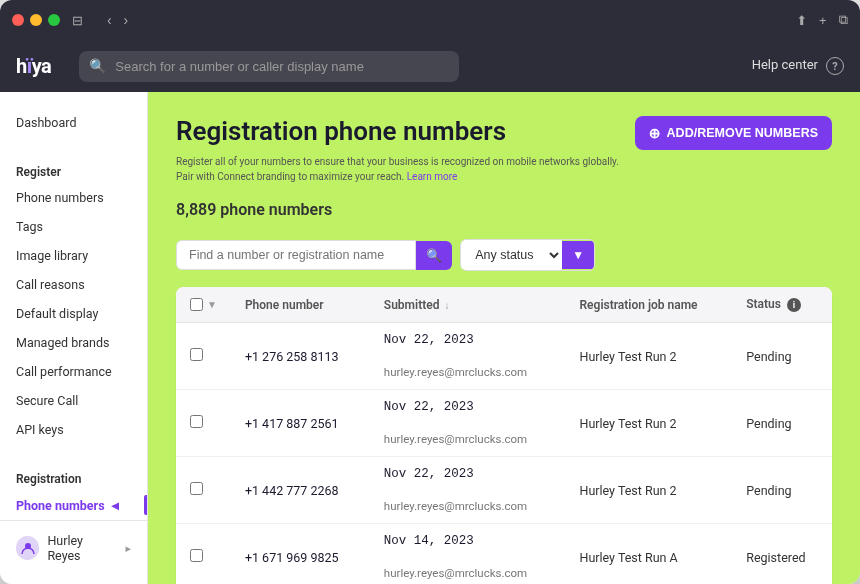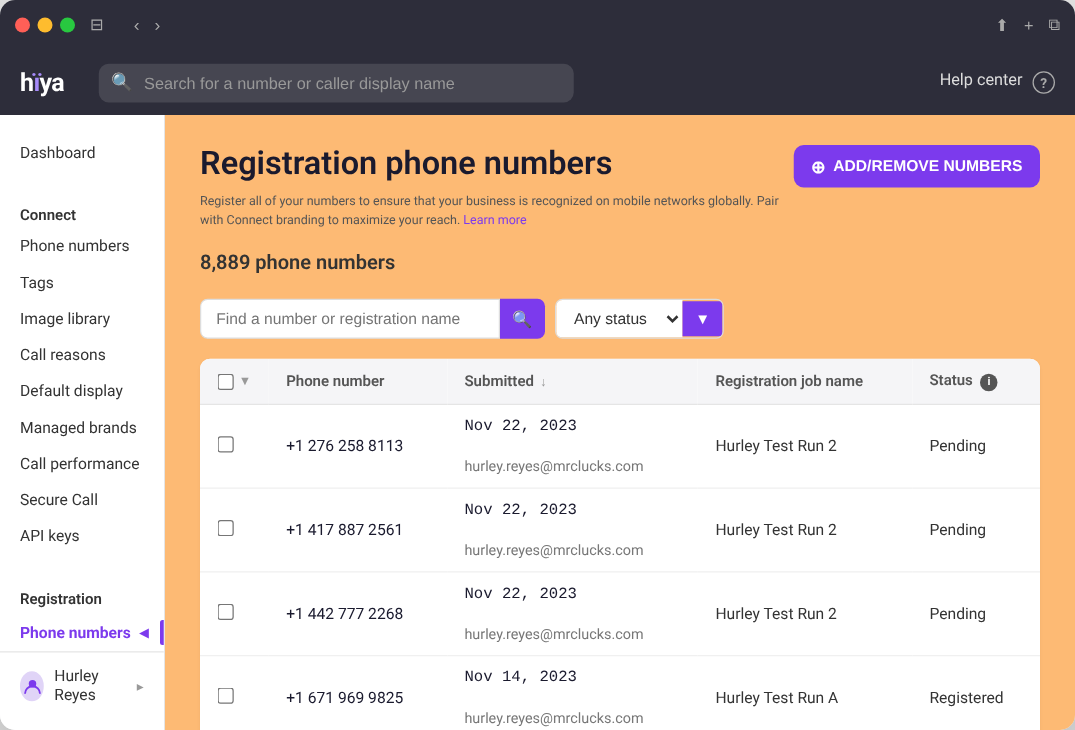--- a/index.html
+++ b/index.html
@@ -148,21 +148,21 @@
 
     
     .body {
       display: flex;
       flex: 1;
       overflow: hidden;
     }
 
     
     .sidebar {
-      width: 132px;
+      width: 148px;
       background: #fff;
       border-right: 1px solid #e5e5e5;
       padding: 16px 0;
       display: flex;
       flex-direction: column;
       flex-shrink: 0;
       overflow-y: auto;
     }
 
     .sidebar-item {
@@ -235,21 +235,21 @@
       margin-left: auto;
       color: #999;
       font-size: 11px;
     }
 
     
     .main {
       flex: 1;
       overflow-y: auto;
       padding: 24px 28px;
-      background: #fdba74;
+      background: #bef264;
     }
 
     .page-header {
       display: flex;
       align-items: flex-start;
       justify-content: space-between;
       margin-bottom: 16px;
     }
 
     .page-title {
@@ -419,20 +419,21 @@
       align-items: center;
       justify-content: center;
       color: white;
       font-size: 9px;
       font-weight: bold;
       margin-left: 3px;
     }
 
     .filter-search-row {
       display: flex;
+      align-items: center;
     }
   </style>
 </head>
 <body>
 
 <div class="window">
 
   <div class="titlebar">
     <div class="traffic-lights">
       <div class="traffic-light tl-red"></div>
@@ -460,21 +461,21 @@
       <span>Help center</span>
       <div class="help-icon">?</div>
     </div>
   </div>
 
   <div class="body">
 
     <div class="sidebar">
       <div class="sidebar-item">Dashboard</div>
       <div class="sidebar-divider"></div>
-      <div class="sidebar-section-label">Connect</div>
+      <div class="sidebar-section-label">Register</div>
       <div class="sidebar-item">Phone numbers</div>
       <div class="sidebar-item">Tags</div>
       <div class="sidebar-item">Image library</div>
       <div class="sidebar-item">Call reasons</div>
       <div class="sidebar-item">Default display</div>
       <div class="sidebar-item">Managed brands</div>
       <div class="sidebar-item">Call performance</div>
       <div class="sidebar-item">Secure Call</div>
       <div class="sidebar-item">API keys</div>
       <div class="sidebar-divider"></div>

